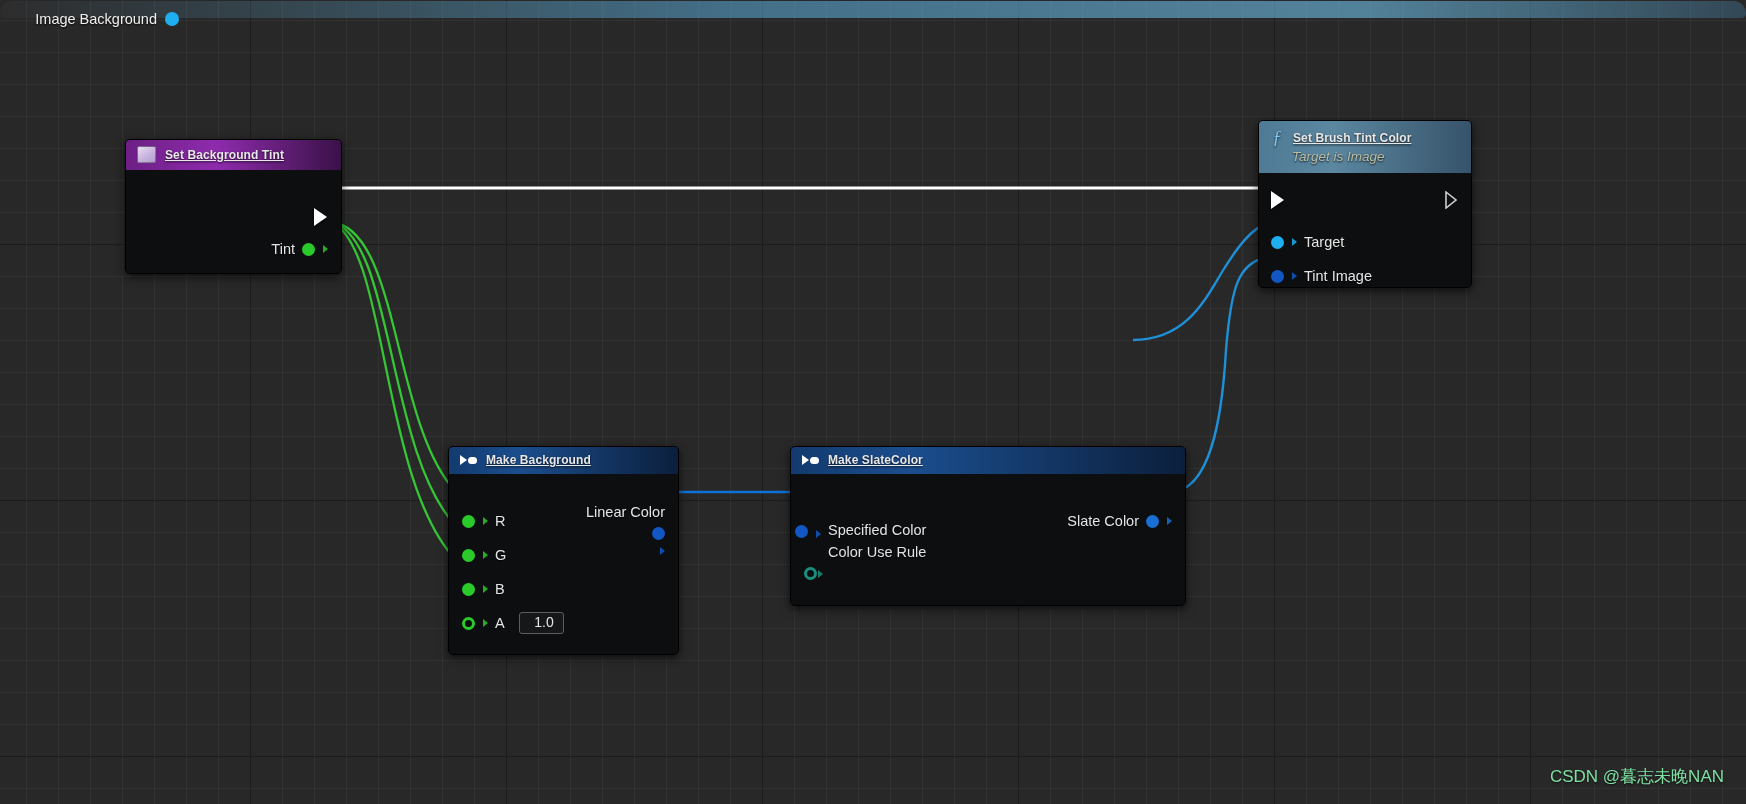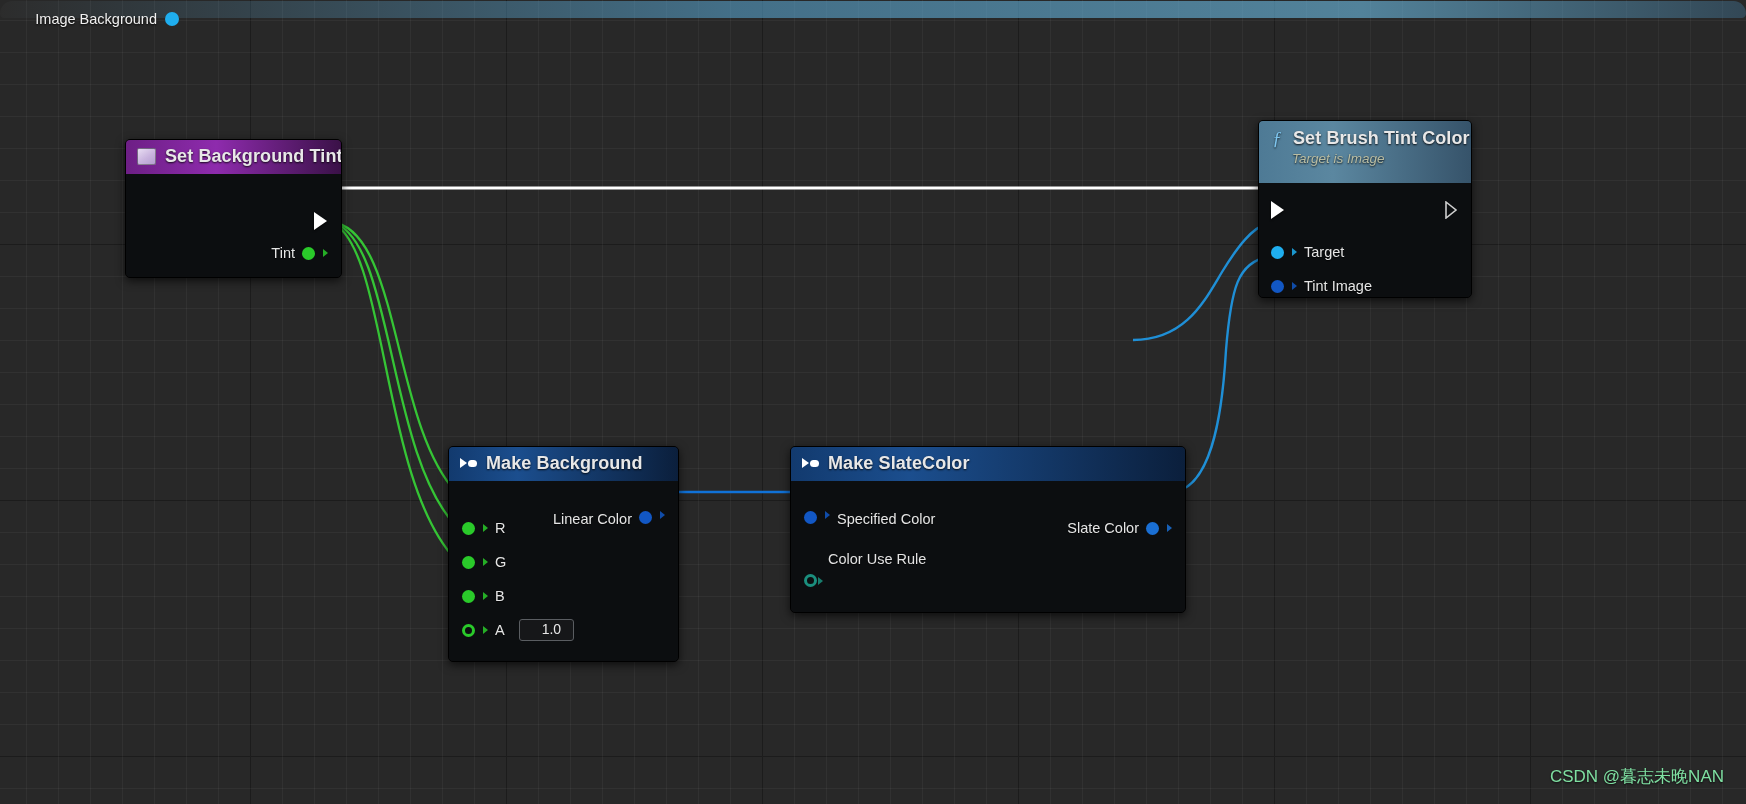--- a/index.html
+++ b/index.html
@@ -49,26 +49,27 @@
     overflow: hidden;
   }
   .node-header {
     display: flex;
     align-items: center;
     gap: 9px;
     padding: 6px 12px 7px 11px;
     position: relative;
   }
   .node-title {
-    font-size: 18px;
+    font-size: 12px;
     font-weight: bold;
     color: #e8e8e8;
     text-shadow: 0 1px 2px rgba(0,0,0,0.85);
     letter-spacing: 0.1px;
     white-space: nowrap;
+    text-decoration: underline;
   }
   .node-subtitle {
     font-size: 13.5px;
     font-style: italic;
     color: #b9bda3;
     text-shadow: 0 1px 2px rgba(0,0,0,0.85);
     margin-top: -2px;
     margin-left: 32px;
     white-space: nowrap;
   }
@@ -157,21 +158,21 @@
     font-family: "Liberation Serif", serif;
     font-style: italic;
     font-size: 19px;
     color: #7ec6ef;
     line-height: 1;
     text-shadow: 0 1px 2px rgba(0,0,0,.8);
     flex: none;
     width: 14px;
     text-align: center;
   }
-  .sub-wrap { padding: 0 12px 16px 11px; }
+  .sub-wrap { padding: 0 12px 8px 11px; }
   #sbtc-exec-in { position: absolute; left: 12px; top: 18px; }
   #sbtc-exec-out-shape{
      position:absolute; right:13px; top:18px; width:13px; height:18px;
   }
   #sbtc-pins { position: absolute; left: 12px; top: 52px; }
   #sbtc-pins .pin-row { gap: 7px; height: 34px; }
 
   
   #node-image-background {
     left: 970px; top: 322px; width: 178px; height: 36px;
@@ -207,38 +208,38 @@
     content:""; position:absolute; left:0; top:1px;
     width:0;height:0;border-top:5px solid transparent;border-bottom:5px solid transparent;
     border-left:7px solid #fff;
   }
   .pure-glyph::after{
     content:""; position:absolute; left:8px; top:3px;
     width:9px;height:7px;border-radius:4px;background:#fff;
   }
   #mlc-inputs { position: absolute; left: 13px; top: 30px; }
   #mlc-inputs .pin-row { gap: 7px; }
-  #mlc-out { position: absolute; right: 13px; top: 30px; display: flex; align-items: flex-start; gap: 7px; height: 34px;}
+  #mlc-out { position: absolute; right: 13px; top: 30px; display: flex; align-items: flex-end; gap: 7px; height: 34px; flex-direction: column;}
   .num-box {
     margin-left: 7px;
     background: #161719;
     border: 1px solid #5a5d61;
     border-radius: 3px;
     color: #e6e6e6;
     font-size: 14px;
-    padding: 1px 9px 2px 22px;
+    padding: 1px 9px 2px 12px;
     line-height: 17px;
     min-width: 22px;
-    text-align: left;
+    text-align: right;
   }
 
   
   #node-make-slatecolor { left: 790px; top: 446px; width: 394px; }
   #node-make-slatecolor .node-body { height: 131px; }
-  #msc-specified { position: absolute; left: 13px; top: 30px; display:flex; align-items:flex-start; gap:7px; height:34px; }
+  #msc-specified { position: absolute; left: 4px; top: 30px; display:flex; align-items:flex-end; gap:7px; height:34px; }
   #msc-slate-out { position: absolute; right: 13px; top: 30px; display:flex; align-items:center; gap:7px; height:34px; }
   #msc-rule-label {
     position: absolute; left: 37px; top: 70px;
     font-size: 14.5px; color: #e2e2e2;
     text-shadow: 0 1px 1px rgba(0,0,0,.8);
   }
   #msc-rule-pin { position: absolute; left: 13px; top: 93px; display:flex; align-items:center; }
   #msc-dropdown {
     position: absolute; left: 43px; top: 86px;
     width: 215px; height: 30px;

